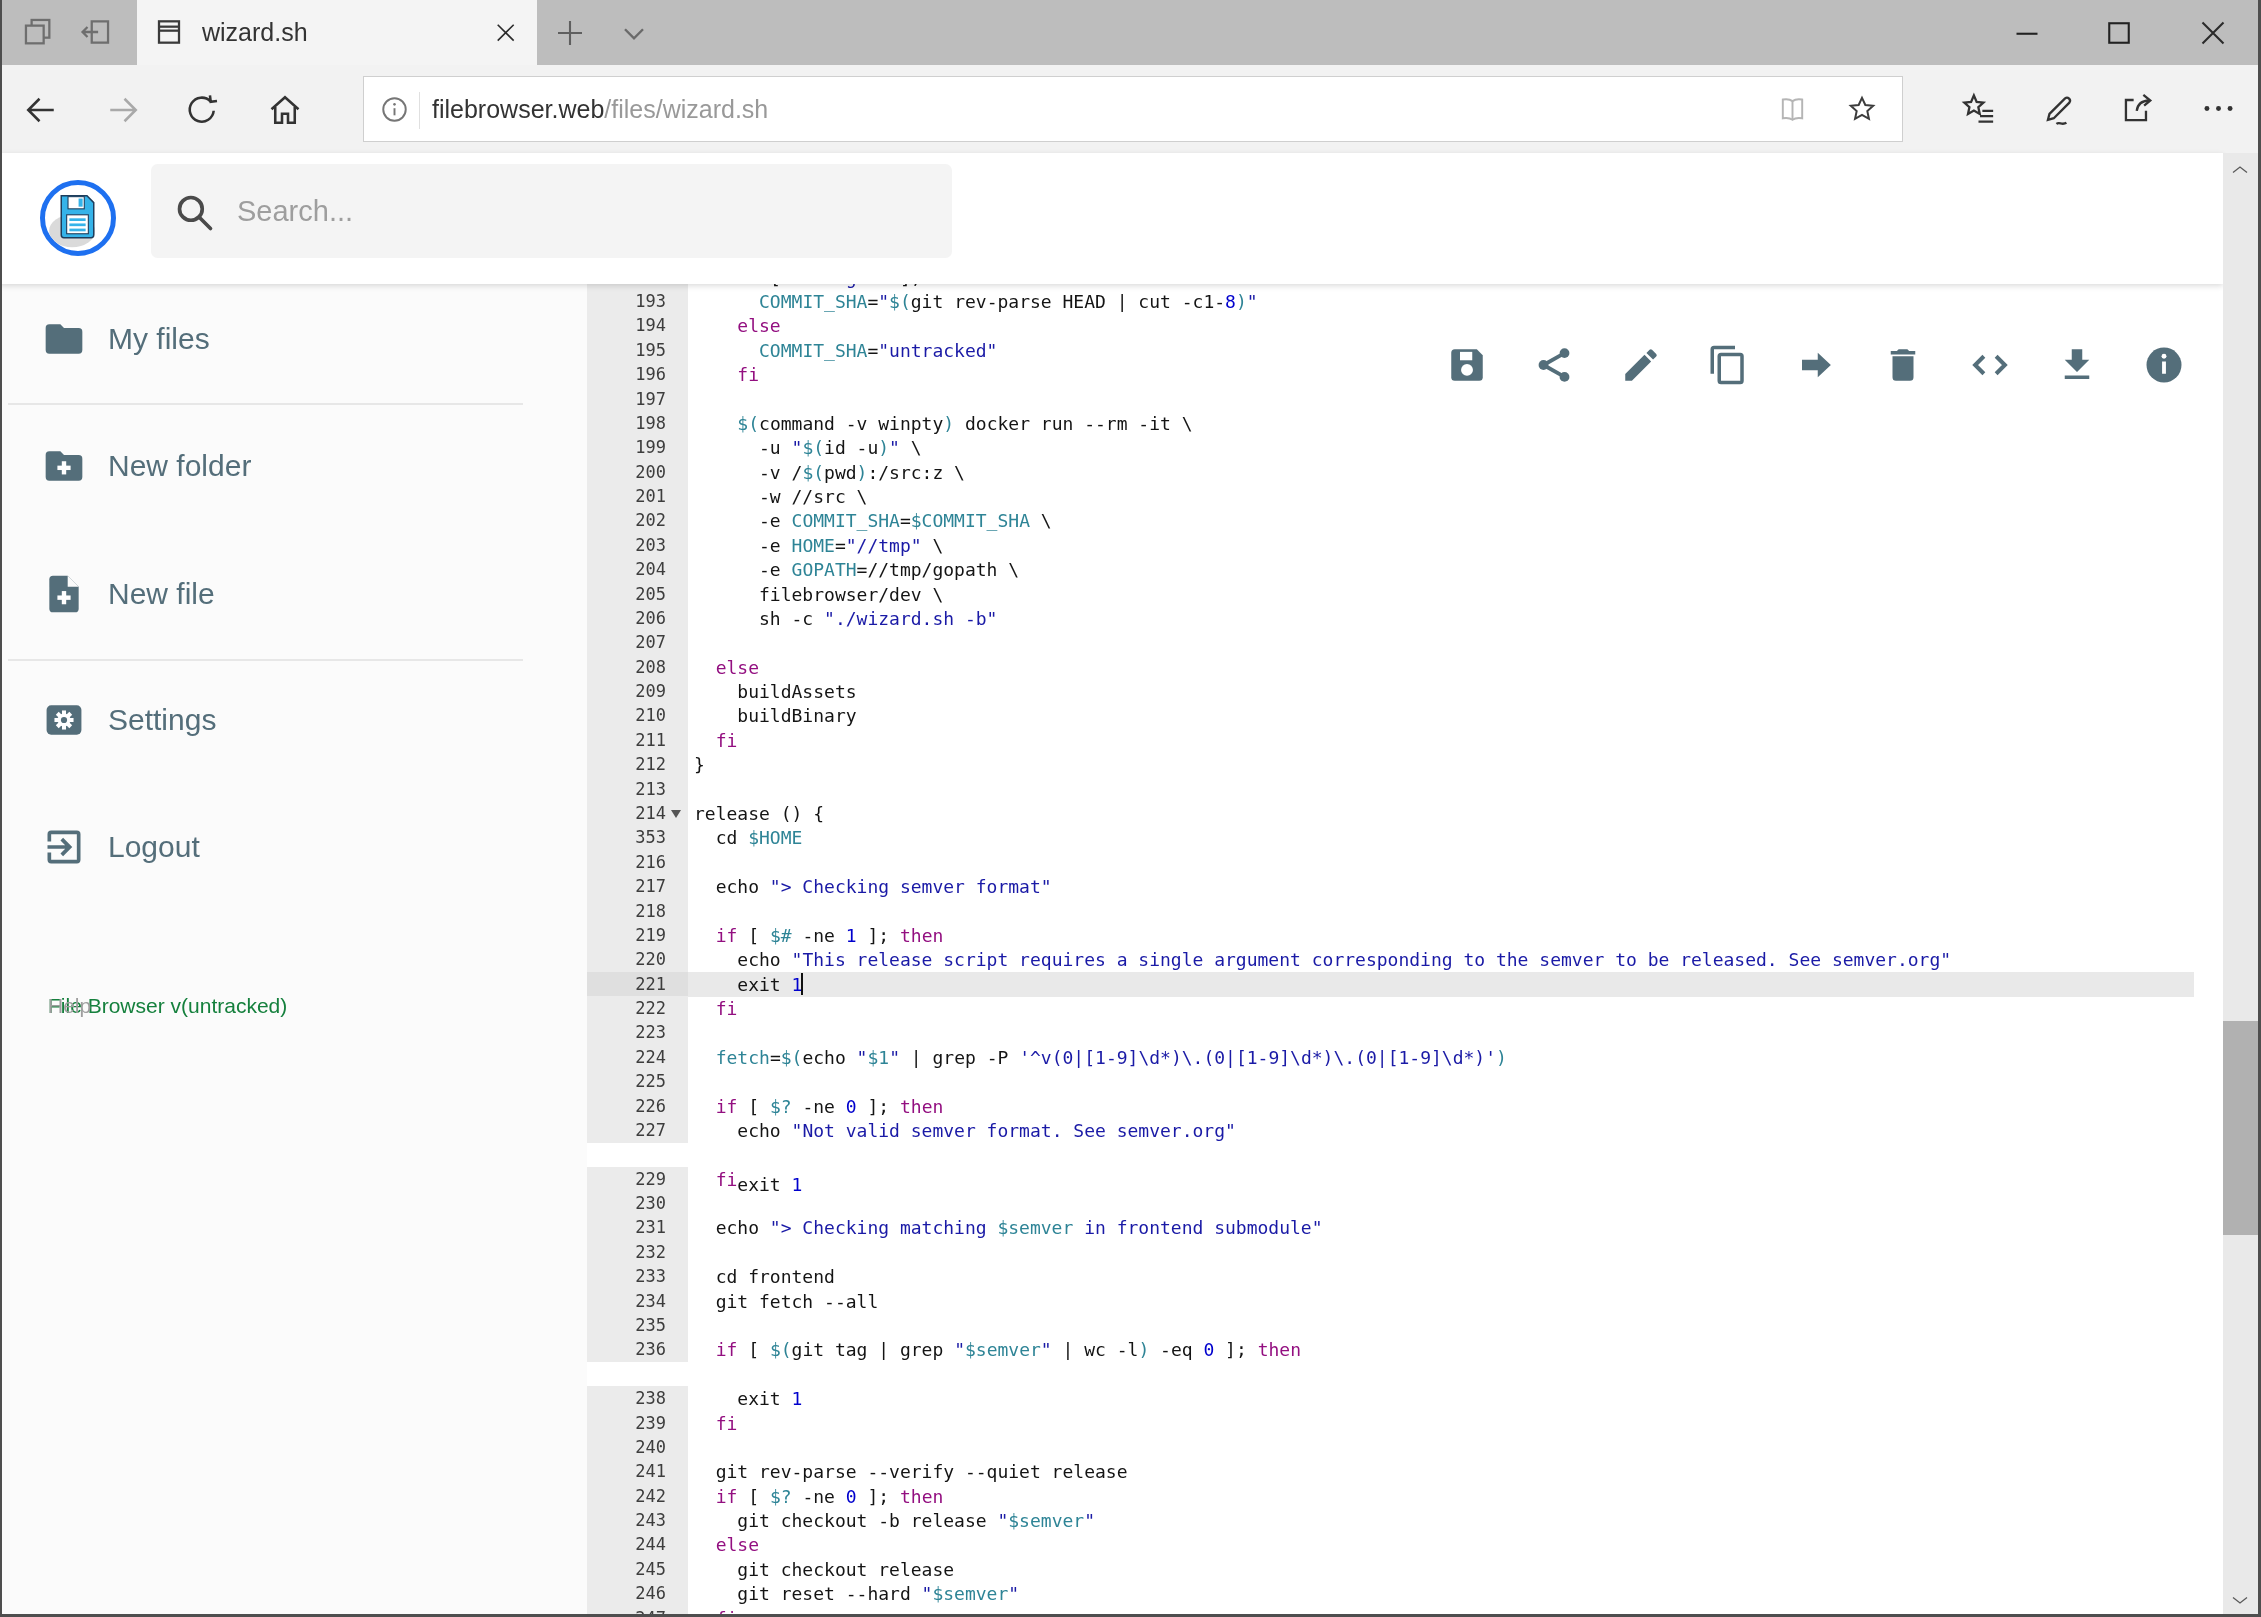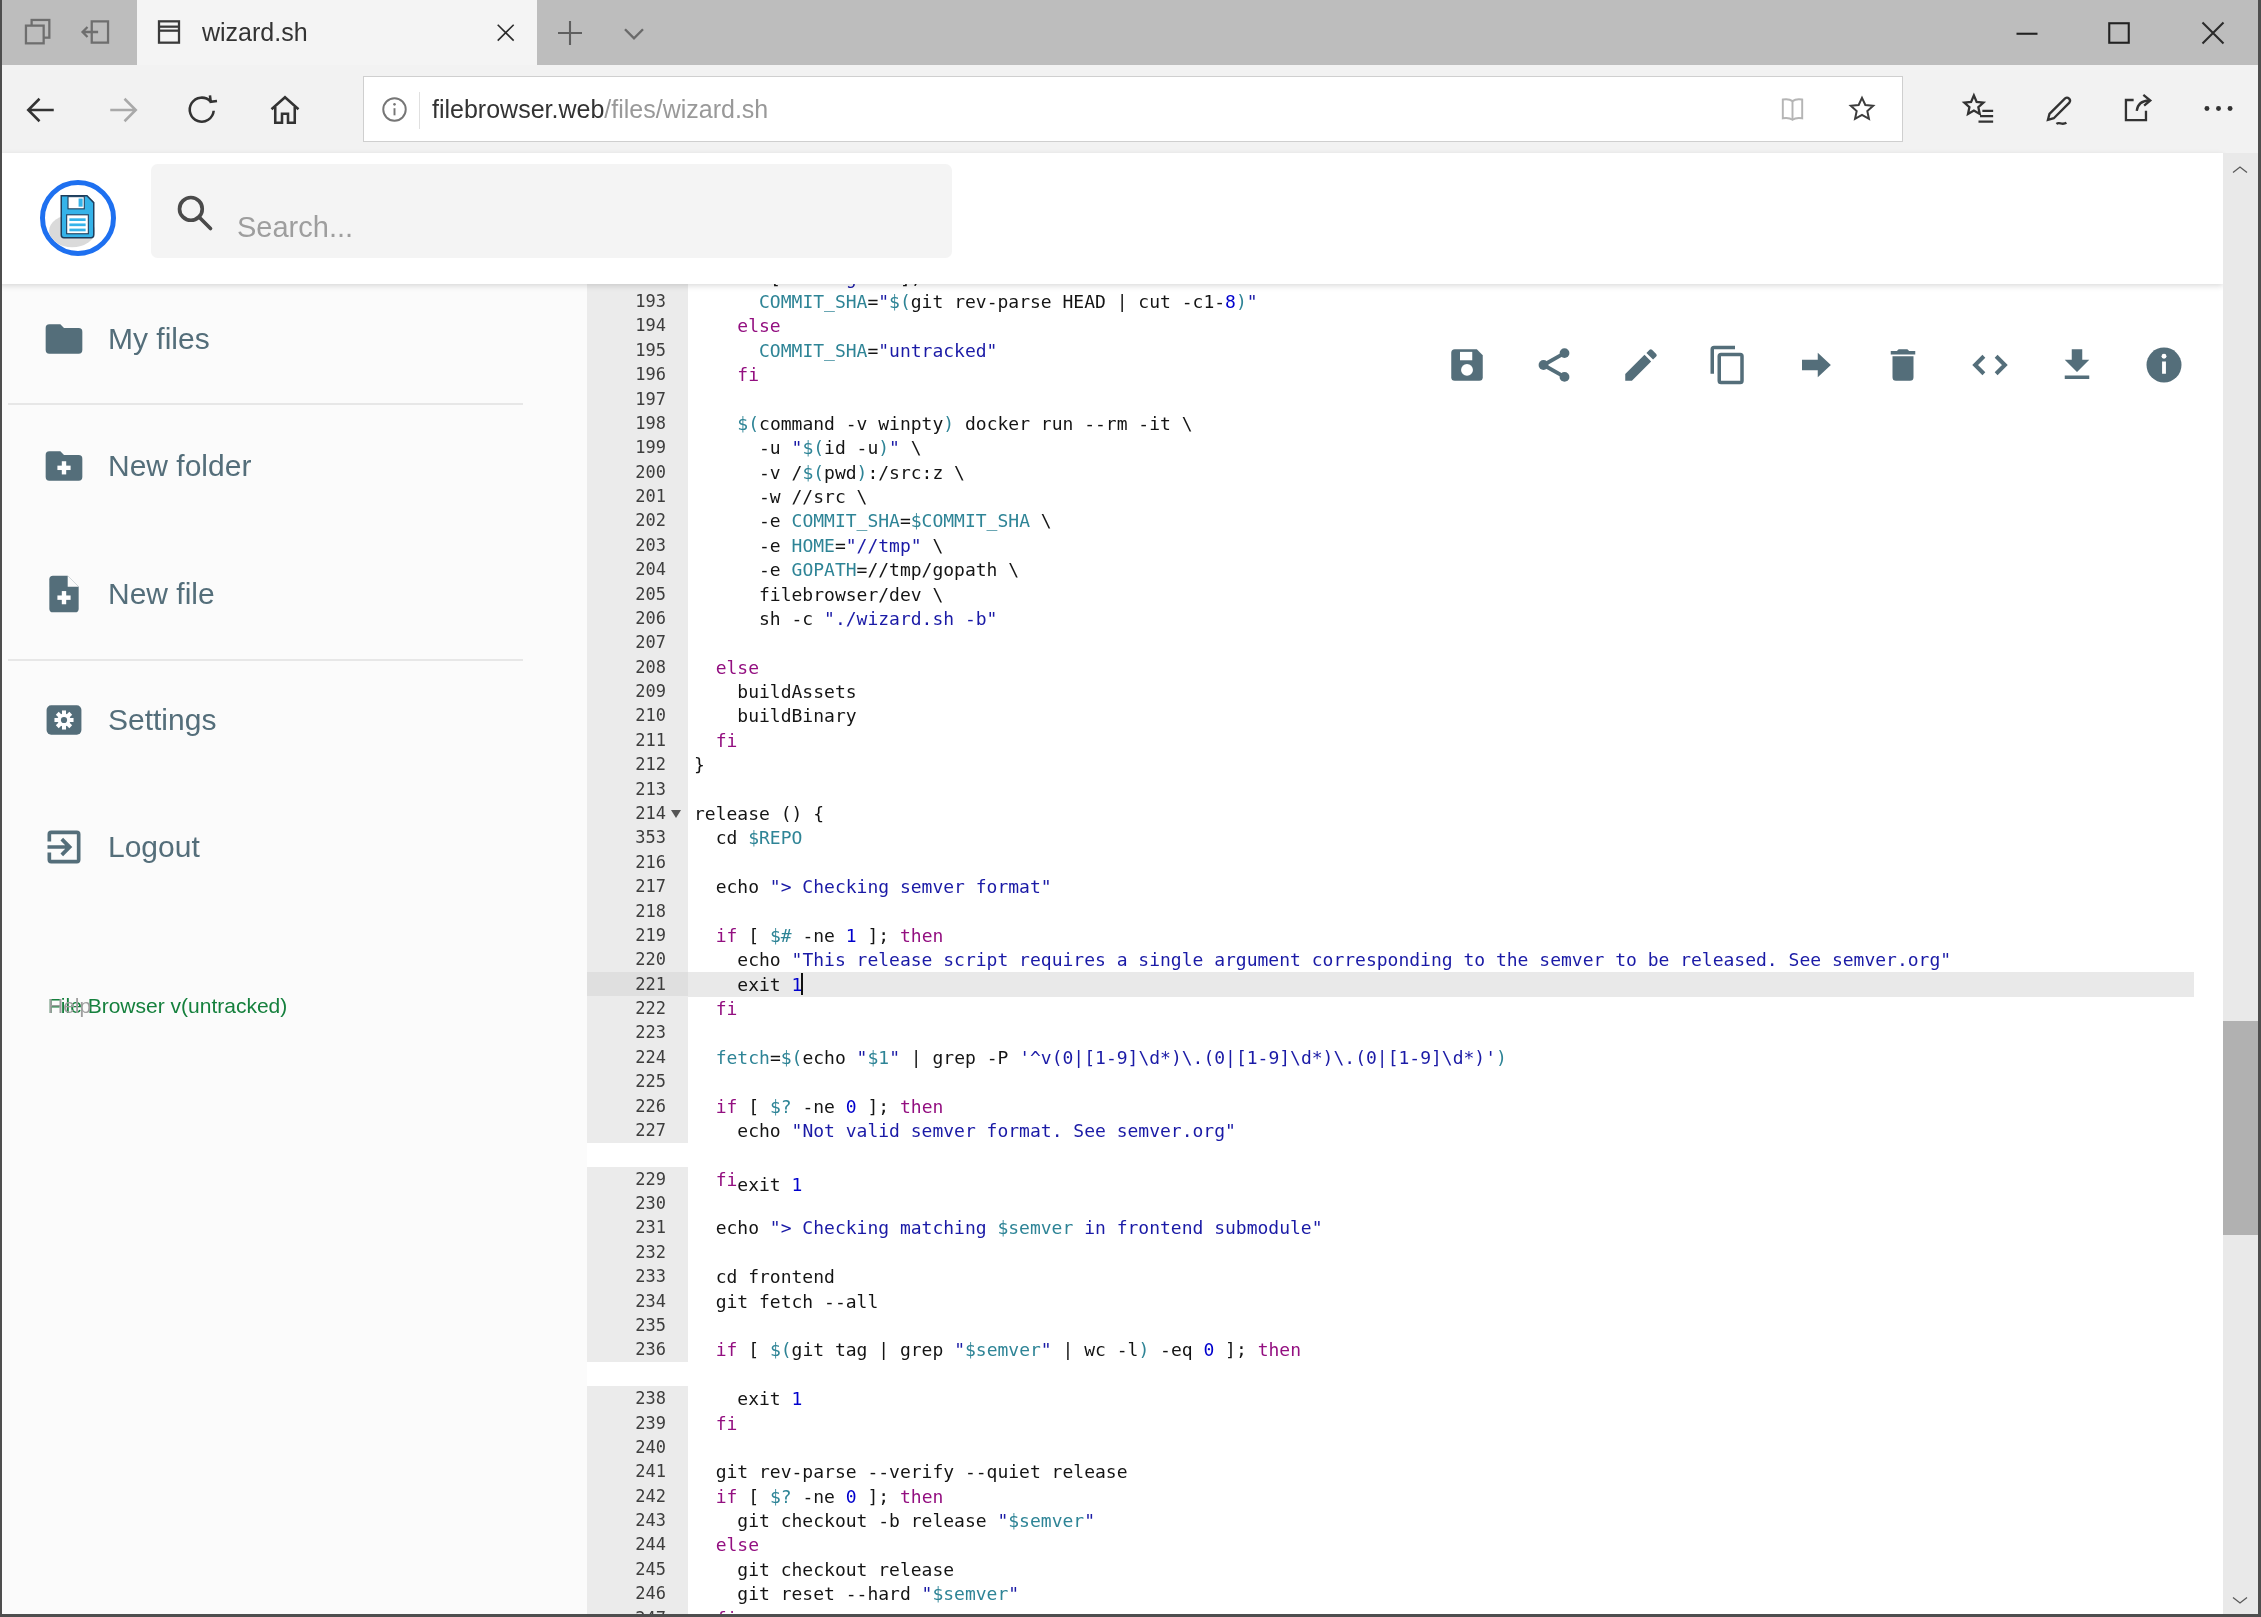--- a/index.html
+++ b/index.html
@@ -41,21 +41,21 @@
   #hub-btn { left:1960px; } #pen-btn { left:2041px; } #share-page-btn { left:2119px; } #more-btn { left:2200px; }
 
   
   #appheader { position:absolute; left:0; top:153px; width:2223px; height:131px; background:#fff;
                box-shadow:0 2.4px 5.7px rgba(0,0,0,0.14); z-index:5; }
   #app-logo { position:absolute; left:40px; top:27px; width:76px; height:76px; border-radius:50%;
               border:5.7px solid var(--accent-blue,#1e70f0); background:#fff; overflow:hidden; }
   #app-logo svg { width:65px; height:65px; display:block; }
   #searchbox { position:absolute; left:151px; top:11.3px; width:801px; height:94px; background:#f4f4f4; border-radius:6.5px; }
   #search-icon { position:absolute; left:21px; top:26px; width:44px; height:44px; }
-  #search-input { position:absolute; left:86px; top:16px; width:678px; height:94px; background:transparent; border:none; outline:none;
+  #search-input { position:absolute; left:86px; top:0; width:678px; height:94px; background:transparent; border:none; outline:none;
                   font-size:29px; font-family:"Liberation Sans",sans-serif; color:#444; }
   #search-input::placeholder { color:#9e9e9e; opacity:1; }
   #toolbar { position:absolute; left:0; top:0; width:100%; height:100%; }
   .tb-btn { position:absolute; top:191px; width:42px; height:42px; color:var(--icon-col,#546e7a); cursor:pointer; }
   .tb-btn svg { width:42px; height:42px; display:block; }
 
   
   #sidebar { position:absolute; left:0; top:284px; width:587px; height:1333px; }
   .sb-item { position:absolute; left:0; width:549px; height:58px; cursor:pointer; color:var(--icon-col,#546e7a); }
   .sb-item .sb-icon { position:absolute; left:42px; top:7.3px; width:44px; height:44px; }
@@ -468,21 +468,21 @@
     <div class="code-row" style="top: 493px;">
       <span class="gutter-cell">213</span>
       <span class="code-text"></span>
     </div>
     <div class="code-row" style="top: 517px;">
       <span class="gutter-cell">214</span>
       <span class="code-text"><span class="tk-p">release () {</span></span>
     </div>
     <div class="code-row" style="top: 541px;">
       <span class="gutter-cell">353</span>
-      <span class="code-text"><span class="tk-p">  cd </span><span class="tk-v">$REPO</span></span>
+      <span class="code-text"><span class="tk-p">  cd </span><span class="tk-v">$HOME</span></span>
     </div>
     <div class="code-row" style="top: 566px;">
       <span class="gutter-cell">216</span>
       <span class="code-text"></span>
     </div>
     <div class="code-row" style="top: 590px;">
       <span class="gutter-cell">217</span>
       <span class="code-text"><span class="tk-p">  echo </span><span class="tk-s">"&gt; Checking semver format"</span></span>
     </div>
     <div class="code-row" style="top: 615px;">

